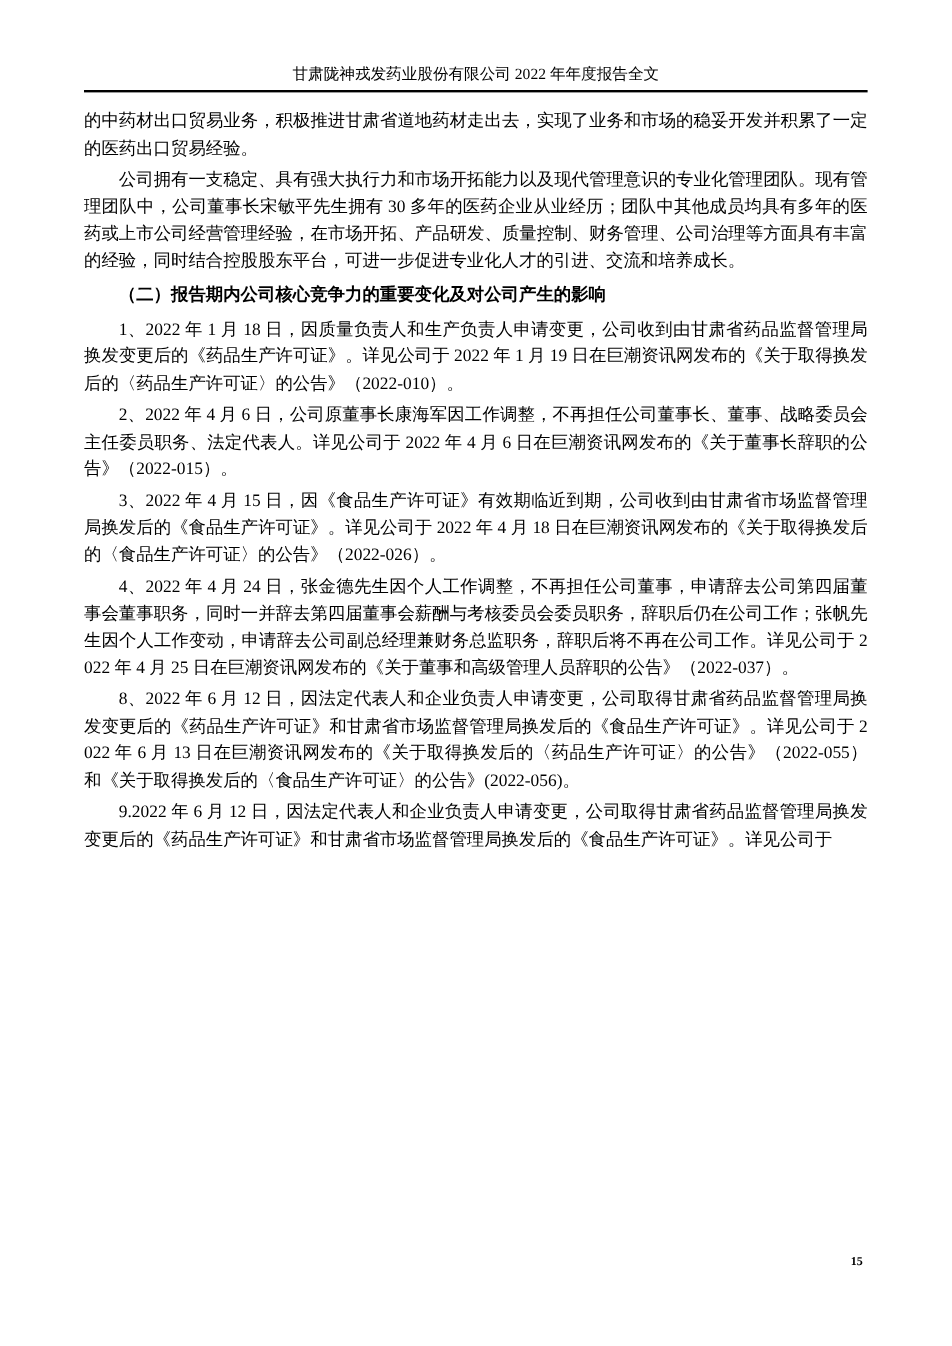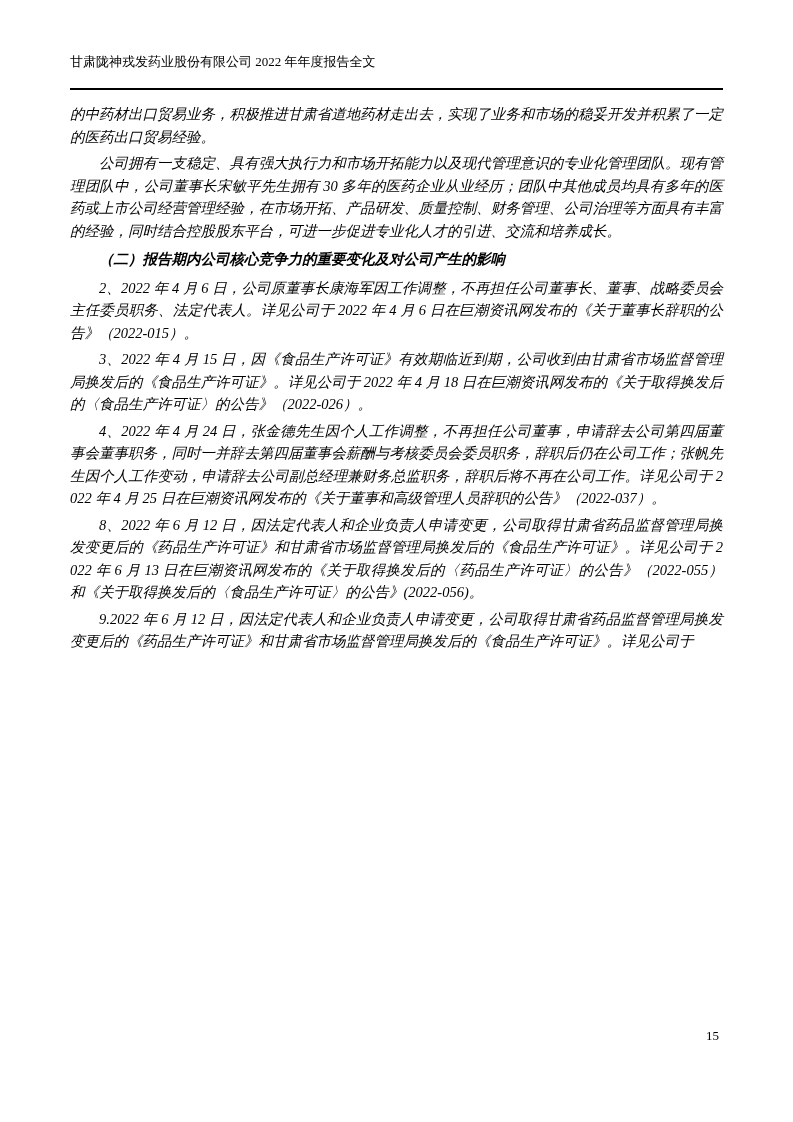--- a/index.html
+++ b/index.html
@@ -13,71 +13,72 @@
     height: 1122px;
     margin: 0 auto;
     background: #ffffff;
     box-sizing: border-box;
     padding: 54px 70px 0 70px;
     font-family: "Liberation Serif", "DejaVu Serif", serif;
     color: #000000;
     overflow: hidden;
   }
   .doc-header {
-    text-align: left;
+    text-align: center;
     font-size: 13px;
     line-height: 16px;
-    padding-bottom: 18px;
+    padding-bottom: 5px;
     border-bottom: 2px solid #000000;
     white-space: nowrap;
   }
   .doc-body {
     padding-top: 13px;
   }
   .doc-body p {
     margin: 0 0 4px 0;
     font-size: 14.5px;
     line-height: 22.5px;
     text-align: justify;
     text-indent: 2em;
     word-break: break-all;
-    font-style: italic;
   }
   .doc-body p.paragraph-continued {
     text-indent: 0;
   }
   .doc-body p.heading-numbered {
     text-indent: 2.5em;
     margin: 11px 0 7px 0;
   }
   .doc-body p.heading-bold {
     font-weight: 700;
     margin: 6px 0 6px 0;
   }
   .page-number {
     position: absolute;
     right: 74px;
-    bottom: 78px;
-    font-size: 13px;
+    bottom: 62px;
+    font-size: 10px;
     line-height: 16px;
+    font-weight: bold;
   }
 </style>
 </head>
 <body>
 
 <div class="page">
 
   <div class="doc-header">
     <span>甘肃陇神戎发药业股份有限公司 2022 年年度报告全文</span>
   </div>
 
   <div class="doc-body">
       <p class="paragraph-continued">的中药材出口贸易业务，积极推进甘肃省道地药材走出去，实现了业务和市场的稳妥开发并积累了一定的医药出口贸易经验。</p>
       <p class="paragraph">公司拥有一支稳定、具有强大执行力和市场开拓能力以及现代管理意识的专业化管理团队。现有管理团队中，公司董事长宋敏平先生拥有 30 多年的医药企业从业经历；团队中其他成员均具有多年的医药或上市公司经营管理经验，在市场开拓、产品研发、质量控制、财务管理、公司治理等方面具有丰富的经验，同时结合控股股东平台，可进一步促进专业化人才的引进、交流和培养成长。</p>
       <p class="heading-bold">（二）报告期内公司核心竞争力的重要变化及对公司产生的影响</p>
+      <p class="paragraph">1、2022 年 1 月 18 日，因质量负责人和生产负责人申请变更，公司收到由甘肃省药品监督管理局换发变更后的《药品生产许可证》。详见公司于 2022 年 1 月 19 日在巨潮资讯网发布的《关于取得换发后的〈药品生产许可证〉的公告》（2022-010）。</p>
       <p class="paragraph">2、2022 年 4 月 6 日，公司原董事长康海军因工作调整，不再担任公司董事长、董事、战略委员会主任委员职务、法定代表人。详见公司于 2022 年 4 月 6 日在巨潮资讯网发布的《关于董事长辞职的公告》（2022-015）。</p>
       <p class="paragraph">3、2022 年 4 月 15 日，因《食品生产许可证》有效期临近到期，公司收到由甘肃省市场监督管理局换发后的《食品生产许可证》。详见公司于 2022 年 4 月 18 日在巨潮资讯网发布的《关于取得换发后的〈食品生产许可证〉的公告》（2022-026）。</p>
       <p class="paragraph">4、2022 年 4 月 24 日，张金德先生因个人工作调整，不再担任公司董事，申请辞去公司第四届董事会董事职务，同时一并辞去第四届董事会薪酬与考核委员会委员职务，辞职后仍在公司工作；张帆先生因个人工作变动，申请辞去公司副总经理兼财务总监职务，辞职后将不再在公司工作。详见公司于 2022 年 4 月 25 日在巨潮资讯网发布的《关于董事和高级管理人员辞职的公告》（2022-037）。</p>
       <p class="paragraph">8、2022 年 6 月 12 日，因法定代表人和企业负责人申请变更，公司取得甘肃省药品监督管理局换发变更后的《药品生产许可证》和甘肃省市场监督管理局换发后的《食品生产许可证》。详见公司于 2022 年 6 月 13 日在巨潮资讯网发布的《关于取得换发后的〈药品生产许可证〉的公告》（2022-055）和《关于取得换发后的〈食品生产许可证〉的公告》(2022-056)。</p>
       <p class="paragraph">9.2022 年 6 月 12 日，因法定代表人和企业负责人申请变更，公司取得甘肃省药品监督管理局换发变更后的《药品生产许可证》和甘肃省市场监督管理局换发后的《食品生产许可证》。详见公司于</p>
     </div>
 
   <div class="page-number">15</div>
 
 </div>

